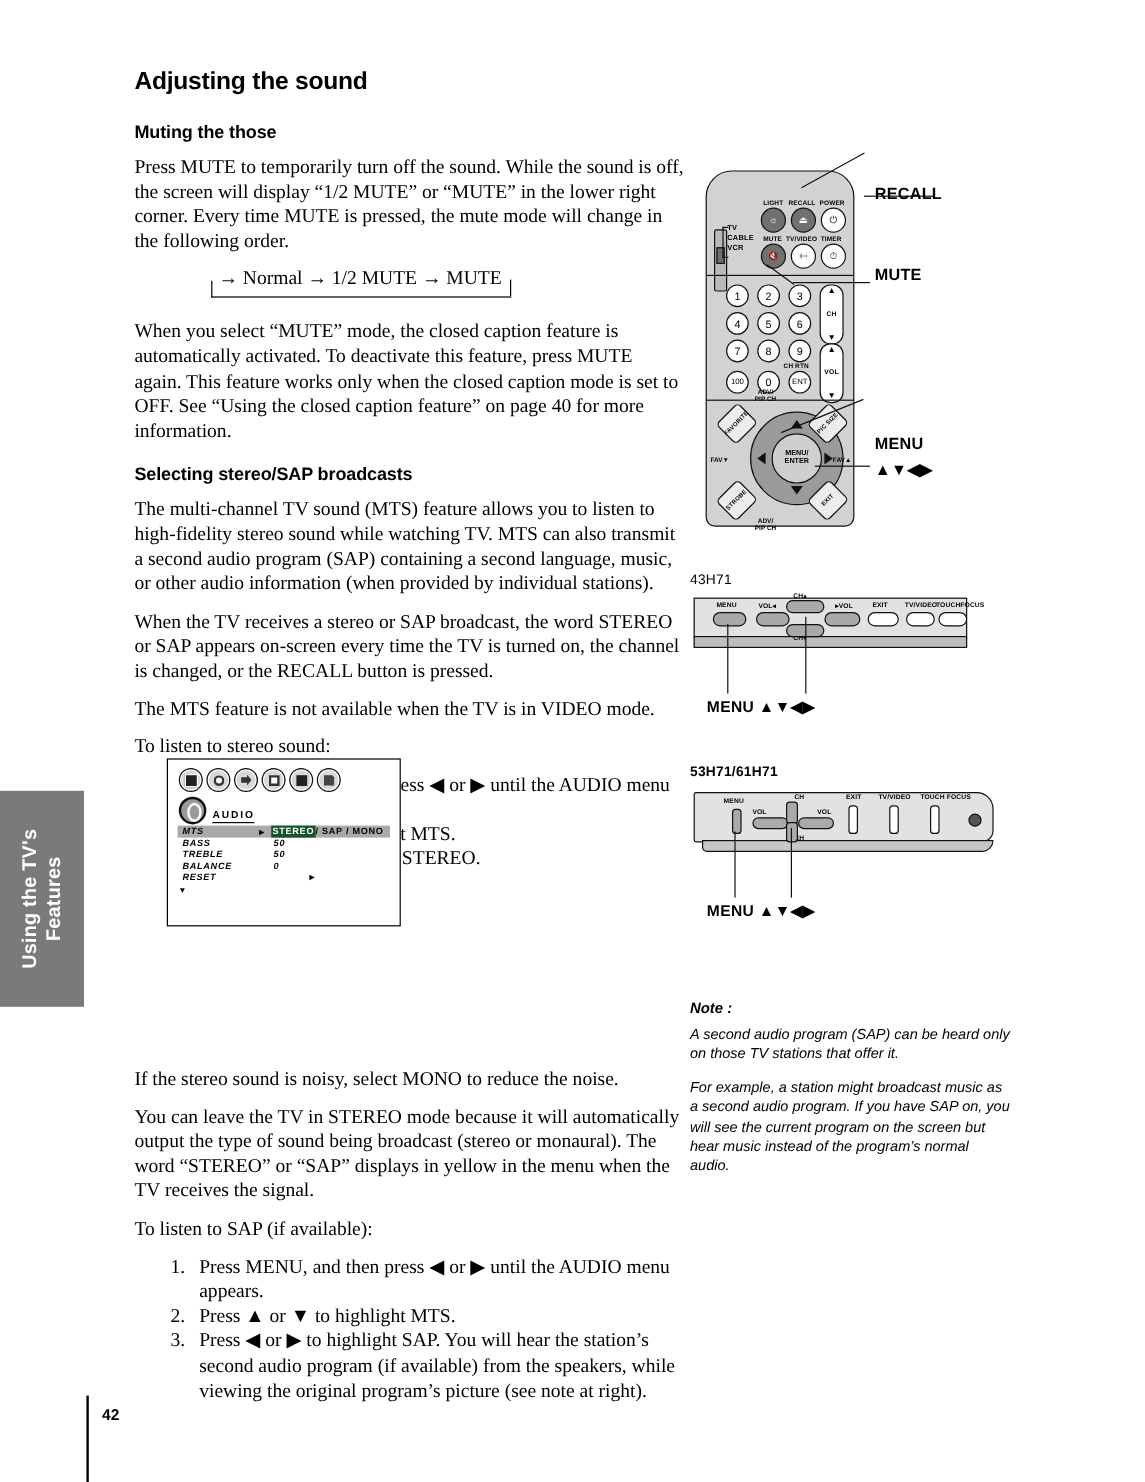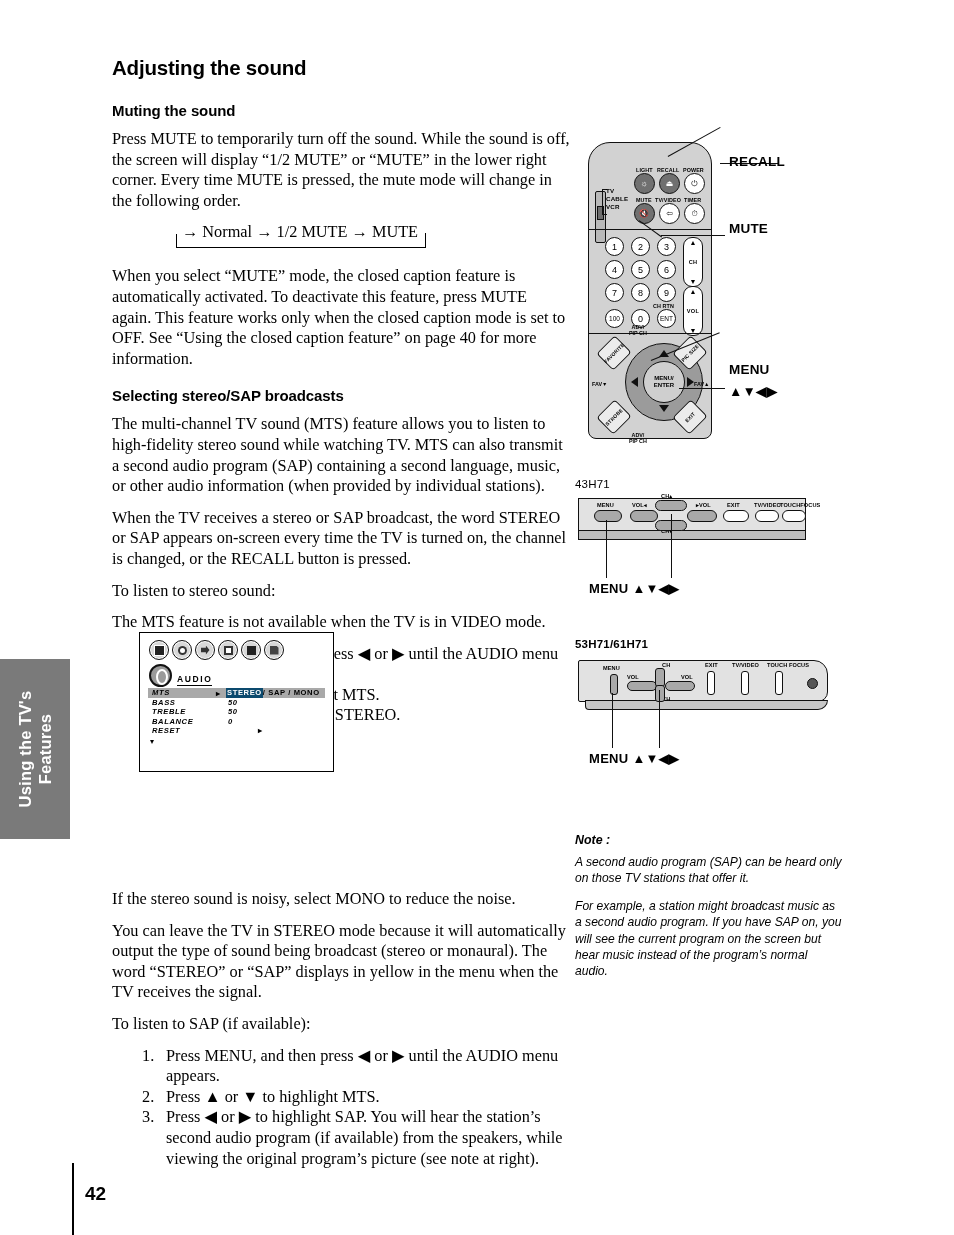--- a/index.html
+++ b/index.html
@@ -104,21 +104,21 @@
   #osd .rows { position:absolute; left:8px; top:55px; width:177px; }
   #osd .row {
     position:relative; height:9.5px; font-size:7.6px; font-weight:bold;
     letter-spacing:0.6px; line-height:9.5px;
   }
   #osd .row.hl { background:#a9a9a9; }
   #osd .row .nm { position:absolute; left:4px; top:0;font-style:italic; }
   #osd .row .vl { position:absolute; left:78px; top:0; }
   #osd .row .vl.center { left:80px;font-style:italic; }
   #osd .row .hlval {
-    display:inline-block; background:#0c4a6e; color:#fff; padding:0 1px;
+    display:inline-block; background:#14532d; color:#fff; padding:0 1px;
   }
   #osd .row .arrowr { position:absolute; left:110px; top:0; font-size:8px; }
   #osd .row .cursor-mark { position:absolute; left:68px; top:0.5px; font-size:8px; }
   #osd .downarr { position:absolute; left:10px; top:105px; font-size:8px; line-height:8px; }
 
   
   #remote-fig { position:absolute; left:0px; top:0px; width:330px; height:320px; }
   #remote-body {
     position:absolute; left:13px; top:12px; width:122px; height:295px;
     background:#d2d2d2; border:1.6px solid #111;
@@ -235,53 +235,53 @@
   }
   #note-block p {
     font-family:"Liberation Sans", sans-serif; font-style:italic;
     font-size:12.1px; line-height:16.4px; margin:0 0 11px 0;
   }
 
   
   #page-num-wrap { position:absolute; left:72px; top:1163px; }
   #page-num-rule { position:absolute; left:72px; top:1163px; width:1.6px; height:72px; background:#000; }
   #page-num {
-    position:absolute; left:13px; top:20px;
-    font-family:"Liberation Sans", sans-serif; font-size:19px; font-weight:bold;
+    position:absolute; left:13px; top:8px;
+    font-family:"Liberation Sans", sans-serif; font-size:13px; font-weight:bold;
   }
 </style>
 </head>
 <body>
 
 <div class="page">
 
   <div id="side-tab">
     <div class="tab-text">Using the TV's Features</div>
   </div>
 
   <div id="left-col">
     <h1 class="doc-title">Adjusting the sound</h1>
 
-    <h2 class="sec-title">Muting the sound</h2>
+    <h2 class="sec-title">Muting the those</h2>
     <p class="body">Press MUTE to temporarily turn off the sound. While the sound is off, the screen will display “1/2 MUTE” or “MUTE” in the lower right corner. Every time MUTE is pressed, the mute mode will change in the following order.</p>
 
     <div class="flowbox">
       <span class="ftext">→ Normal → 1/2 MUTE → MUTE</span>
       <span class="lft"></span>
       <span class="bot"></span>
       <span class="rgt"></span>
     </div>
 
     <p class="body">When you select “MUTE” mode, the closed caption feature is automatically activated. To deactivate this feature, press MUTE again. This feature works only when the closed caption mode is set to OFF. See “Using the closed caption feature” on page 40 for more information.</p>
 
     <h2 class="sec-title" style="margin-top:18px;">Selecting stereo/SAP broadcasts</h2>
     <p class="body">The multi-channel TV sound (MTS) feature allows you to listen to high-fidelity stereo sound while watching TV. MTS can also transmit a second audio program (SAP) containing a second language, music, or other audio information (when provided by individual stations).</p>
     <p class="body">When the TV receives a stereo or SAP broadcast, the word STEREO or SAP appears on-screen every time the TV is turned on, the channel is changed, or the RECALL button is pressed.</p>
+    <p class="body">The MTS feature is not available when the TV is in VIDEO mode.</p>
     <p class="body">To listen to stereo sound:</p>
-    <p class="body">The MTS feature is not available when the TV is in VIDEO mode.</p>
 
     <ol class="steps">
       <li>Press MENU, and then press ◀ or ▶ until the AUDIO menu appears.</li>
       <li>Press ▲ or ▼ to highlight MTS.</li>
       <li>Press ◀ or ▶ to highlight STEREO.</li>
     </ol>
 
     <div style="height:152px;"></div>
 
     <p class="body indent-p">If the stereo sound is noisy, select MONO to reduce the noise.</p>

